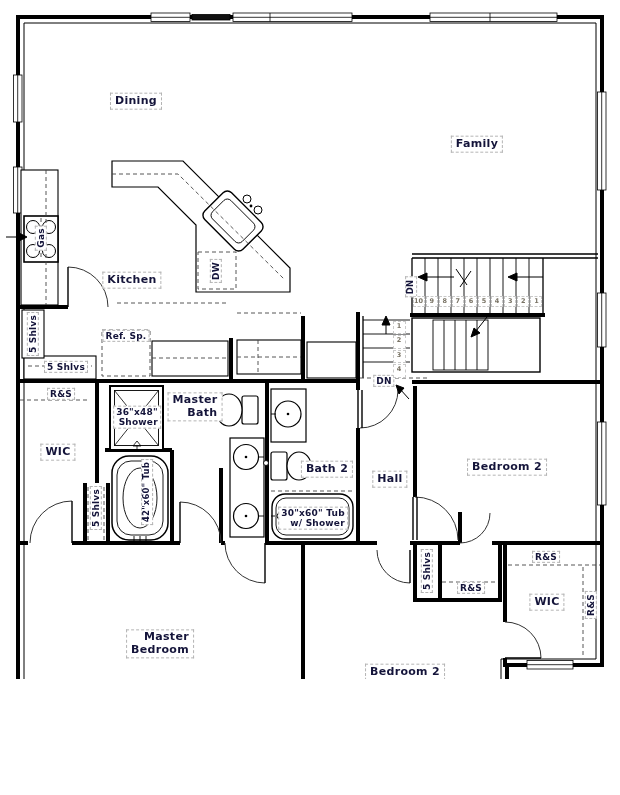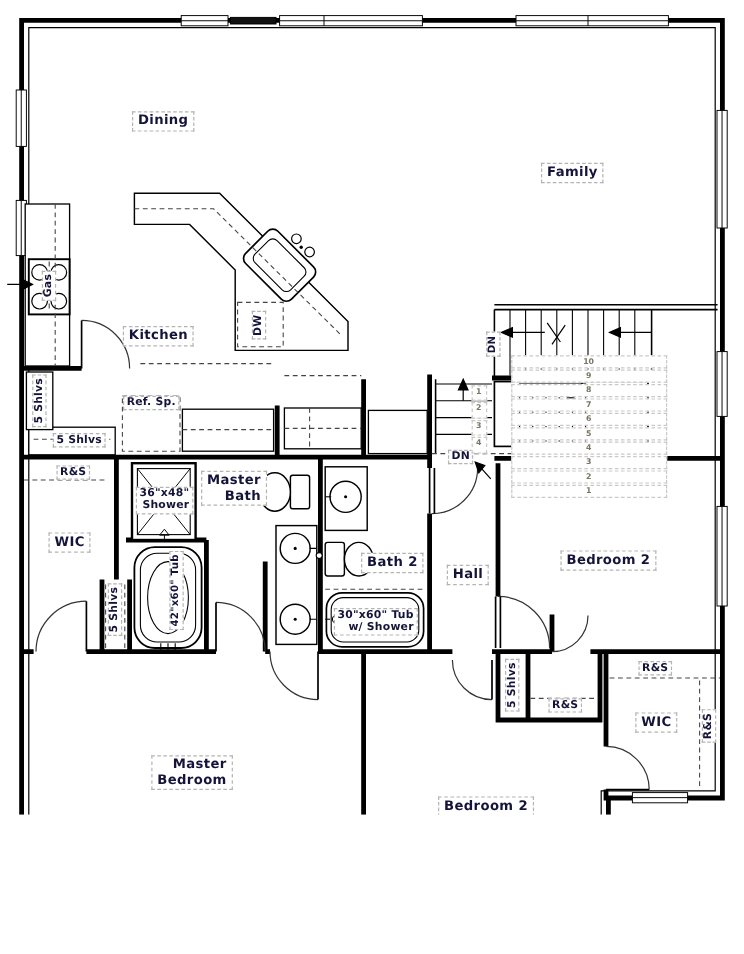--- a/index.html
+++ b/index.html
@@ -6,21 +6,21 @@
   .plan{position:relative;width:620px;height:679px;background:#fff;overflow:hidden;
         font-family:"DejaVu Sans",sans-serif;}
   .plan svg{position:absolute;left:0;top:0;}
   .lbl{position:absolute;transform:translate(-50%,-50%);font-weight:bold;font-size:11px;
        color:#14143a;border:1px dashed #b4b4b4;background:#fff;padding:1px 4px;
        white-space:nowrap;letter-spacing:.3px;line-height:1.15;z-index:5;}
   .sm{font-size:9px;padding:0 2px;letter-spacing:.2px;}
   .xs{font-size:8.5px;}
   .v{transform:translate(-50%,-50%) rotate(-90deg);}
   .two{text-align:right;}
-  .steps-h{position:absolute;left:425px;top:295px;width:131px;height:12px;display:flex;z-index:5;flex-direction:column;}
+  .steps-h{position:absolute;left:412px;top:295px;width:131px;height:12px;display:flex;z-index:5;}
   .steps-v{position:absolute;left:392px;top:320px;width:14px;height:58px;display:flex;
            flex-direction:column;z-index:5;}
   .step{flex:1;margin:.5px;border:1px dashed #c9c9c9;color:#7a7466;background:#fff;
         font-size:6.5px;font-weight:bold;text-align:center;line-height:1.4;}
 </style>
 </head>
 <body>
 
 <div class="plan">
 

